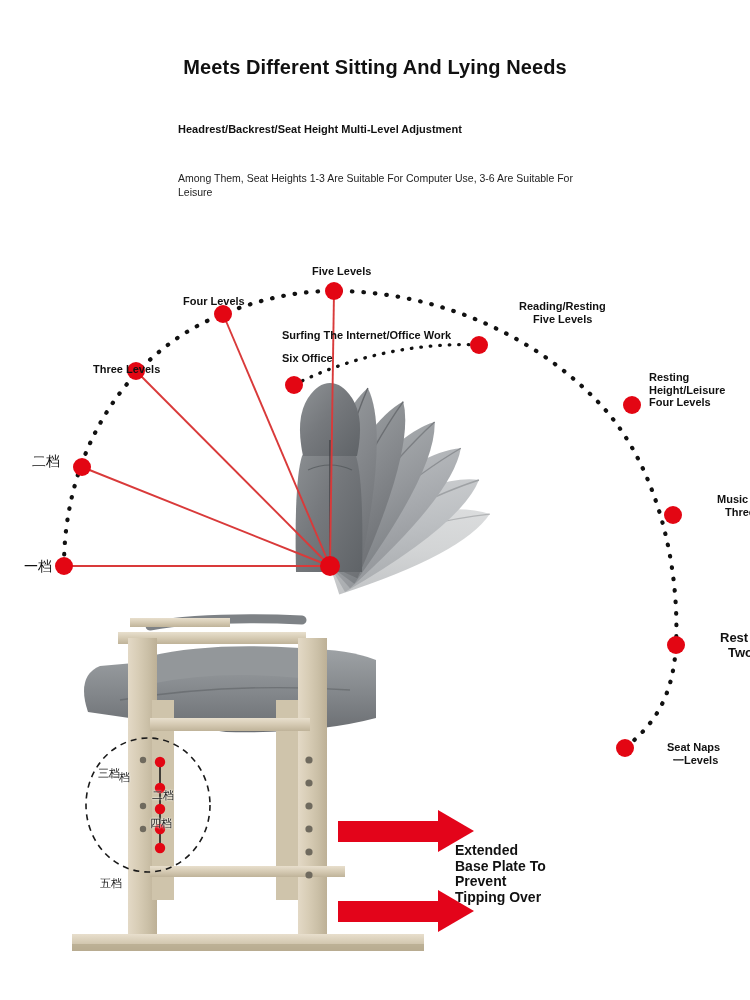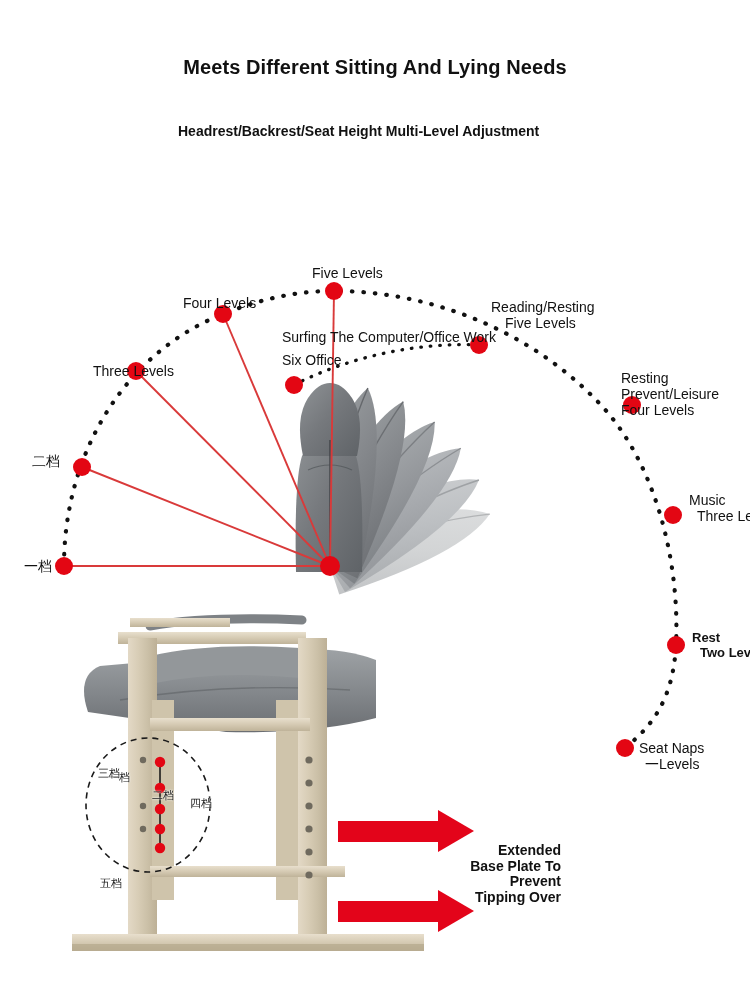--- a/index.html
+++ b/index.html
@@ -14,57 +14,58 @@
   }
   #stage{position:absolute;inset:0;width:750px;height:1000px;}
 
   
   .hdr-title{
     position:absolute;left:0;top:56px;width:750px;text-align:center;
     font-size:20px;font-weight:700;letter-spacing:.1px;color:#111;
   }
   .hdr-sub{
     position:absolute;left:178px;top:122px;width:400px;
-    font-size:14px;font-weight:700;line-height:1.32;color:#111;
+    font-size:11px;font-weight:700;line-height:1.32;color:#111;
   }
   .hdr-note{
     position:absolute;left:178px;top:172px;width:400px;
     font-size:10.5px;font-weight:400;line-height:1.33;color:#222;
   }
 
   
   svg#art{position:absolute;left:0;top:0;width:750px;height:1000px;}
 
   
   .lbl{
-    position:absolute;font-size:14px;color:#111;white-space:nowrap;
-    line-height:1.18;font-weight:400;
+    position:absolute;font-size:11px;color:#111;white-space:nowrap;
+    line-height:1.18;font-weight:700;
   }
   .lbl.cjk{font-size:14px;font-weight:500;}
   .lbl.big{font-size:13px;font-weight:600;}
-  .lbl.two{line-height:1.14;}
+  .lbl.two{line-height:1.14;margin-left:28px;}
 
   .arrow-text{
-    position:absolute;left:466px;top:843px;width:95px;
-    font-size:14px;font-weight:700;line-height:1.12;color:#111;text-align:right;
+    position:absolute;left:455px;top:843px;width:95px;
+    font-size:14px;font-weight:700;line-height:1.12;color:#111;
   }
 
   
   .hlbl{
     position:absolute;font-size:11px;font-weight:500;color:#1a1a1a;
     white-space:nowrap;text-shadow:0 0 2px #fff,0 0 2px #fff;
   }
 </style>
 </head>
 <body>
 
 <div id="stage">
 
   <div class="hdr-title">Meets Different Sitting And Lying Needs</div>
   <div class="hdr-sub">Headrest/Backrest/Seat Height Multi-Level Adjustment</div>
+  <div class="hdr-note">Among Them, Seat Heights 1-3 Are Suitable For Computer Use, 3-6 Are Suitable For Leisure</div>
 
   <svg id="art" viewBox="0 0 750 1000">
     <defs>
 
       <linearGradient id="gCush1" x1="0" y1="0" x2="1" y2="1">
         <stop offset="0%" stop-color="#8f9396"></stop>
         <stop offset="45%" stop-color="#76797d"></stop>
         <stop offset="100%" stop-color="#5f6367"></stop>
       </linearGradient>
       <linearGradient id="gCush2" x1="0" y1="0" x2="1" y2="1">
@@ -254,45 +255,45 @@
       <div class="lbl " style="left: 183px; top: 295px;">
         <div>Four Levels</div>
       </div>
       <div class="lbl " style="left: 312px; top: 265px;">
         <div>Five Levels</div>
       </div>
       <div class="lbl " style="left: 282px; top: 352px;">
         <div>Six Office</div>
       </div>
       <div class="lbl " style="left: 282px; top: 329px;">
-        <div>Surfing The Computer/Office Work</div>
+        <div>Surfing The Internet/Office Work</div>
       </div>
       <div class="lbl  two" style="left: 491px; top: 300px;">
         <div>Reading/Resting</div>
         <div style="padding-left: 14px;">Five Levels</div>
       </div>
       <div class="lbl  two" style="left: 621px; top: 371px;">
         <div>Resting</div>
-        <div>Prevent/Leisure</div>
+        <div>Height/Leisure</div>
         <div>Four Levels</div>
       </div>
       <div class="lbl  two" style="left: 689px; top: 493px;">
         <div>Music</div>
         <div style="padding-left: 8px;">Three Levels</div>
       </div>
       <div class="lbl big two" style="left: 692px; top: 631px;">
         <div>Rest</div>
         <div style="padding-left: 8px;">Two Levels</div>
       </div>
       <div class="lbl  two" style="left: 639px; top: 741px;">
         <div>Seat Naps</div>
         <div style="padding-left: 6px;">一Levels</div>
       </div>
       <div class="hlbl" style="left: 108px; top: 770px;">一档</div>
       <div class="hlbl" style="left: 152px; top: 788px;">二档</div>
       <div class="hlbl" style="left: 98px; top: 766px;">三档</div>
-      <div class="hlbl" style="left: 150px; top: 796px; margin-left: 40px;">四档</div>
+      <div class="hlbl" style="left: 150px; top: 816px;">四档</div>
       <div class="hlbl" style="left: 100px; top: 876px;">五档</div>
     </div>
 
   <div class="arrow-text">Extended Base Plate To Prevent Tipping Over</div>
 
 </div>
 
 </body></html>

